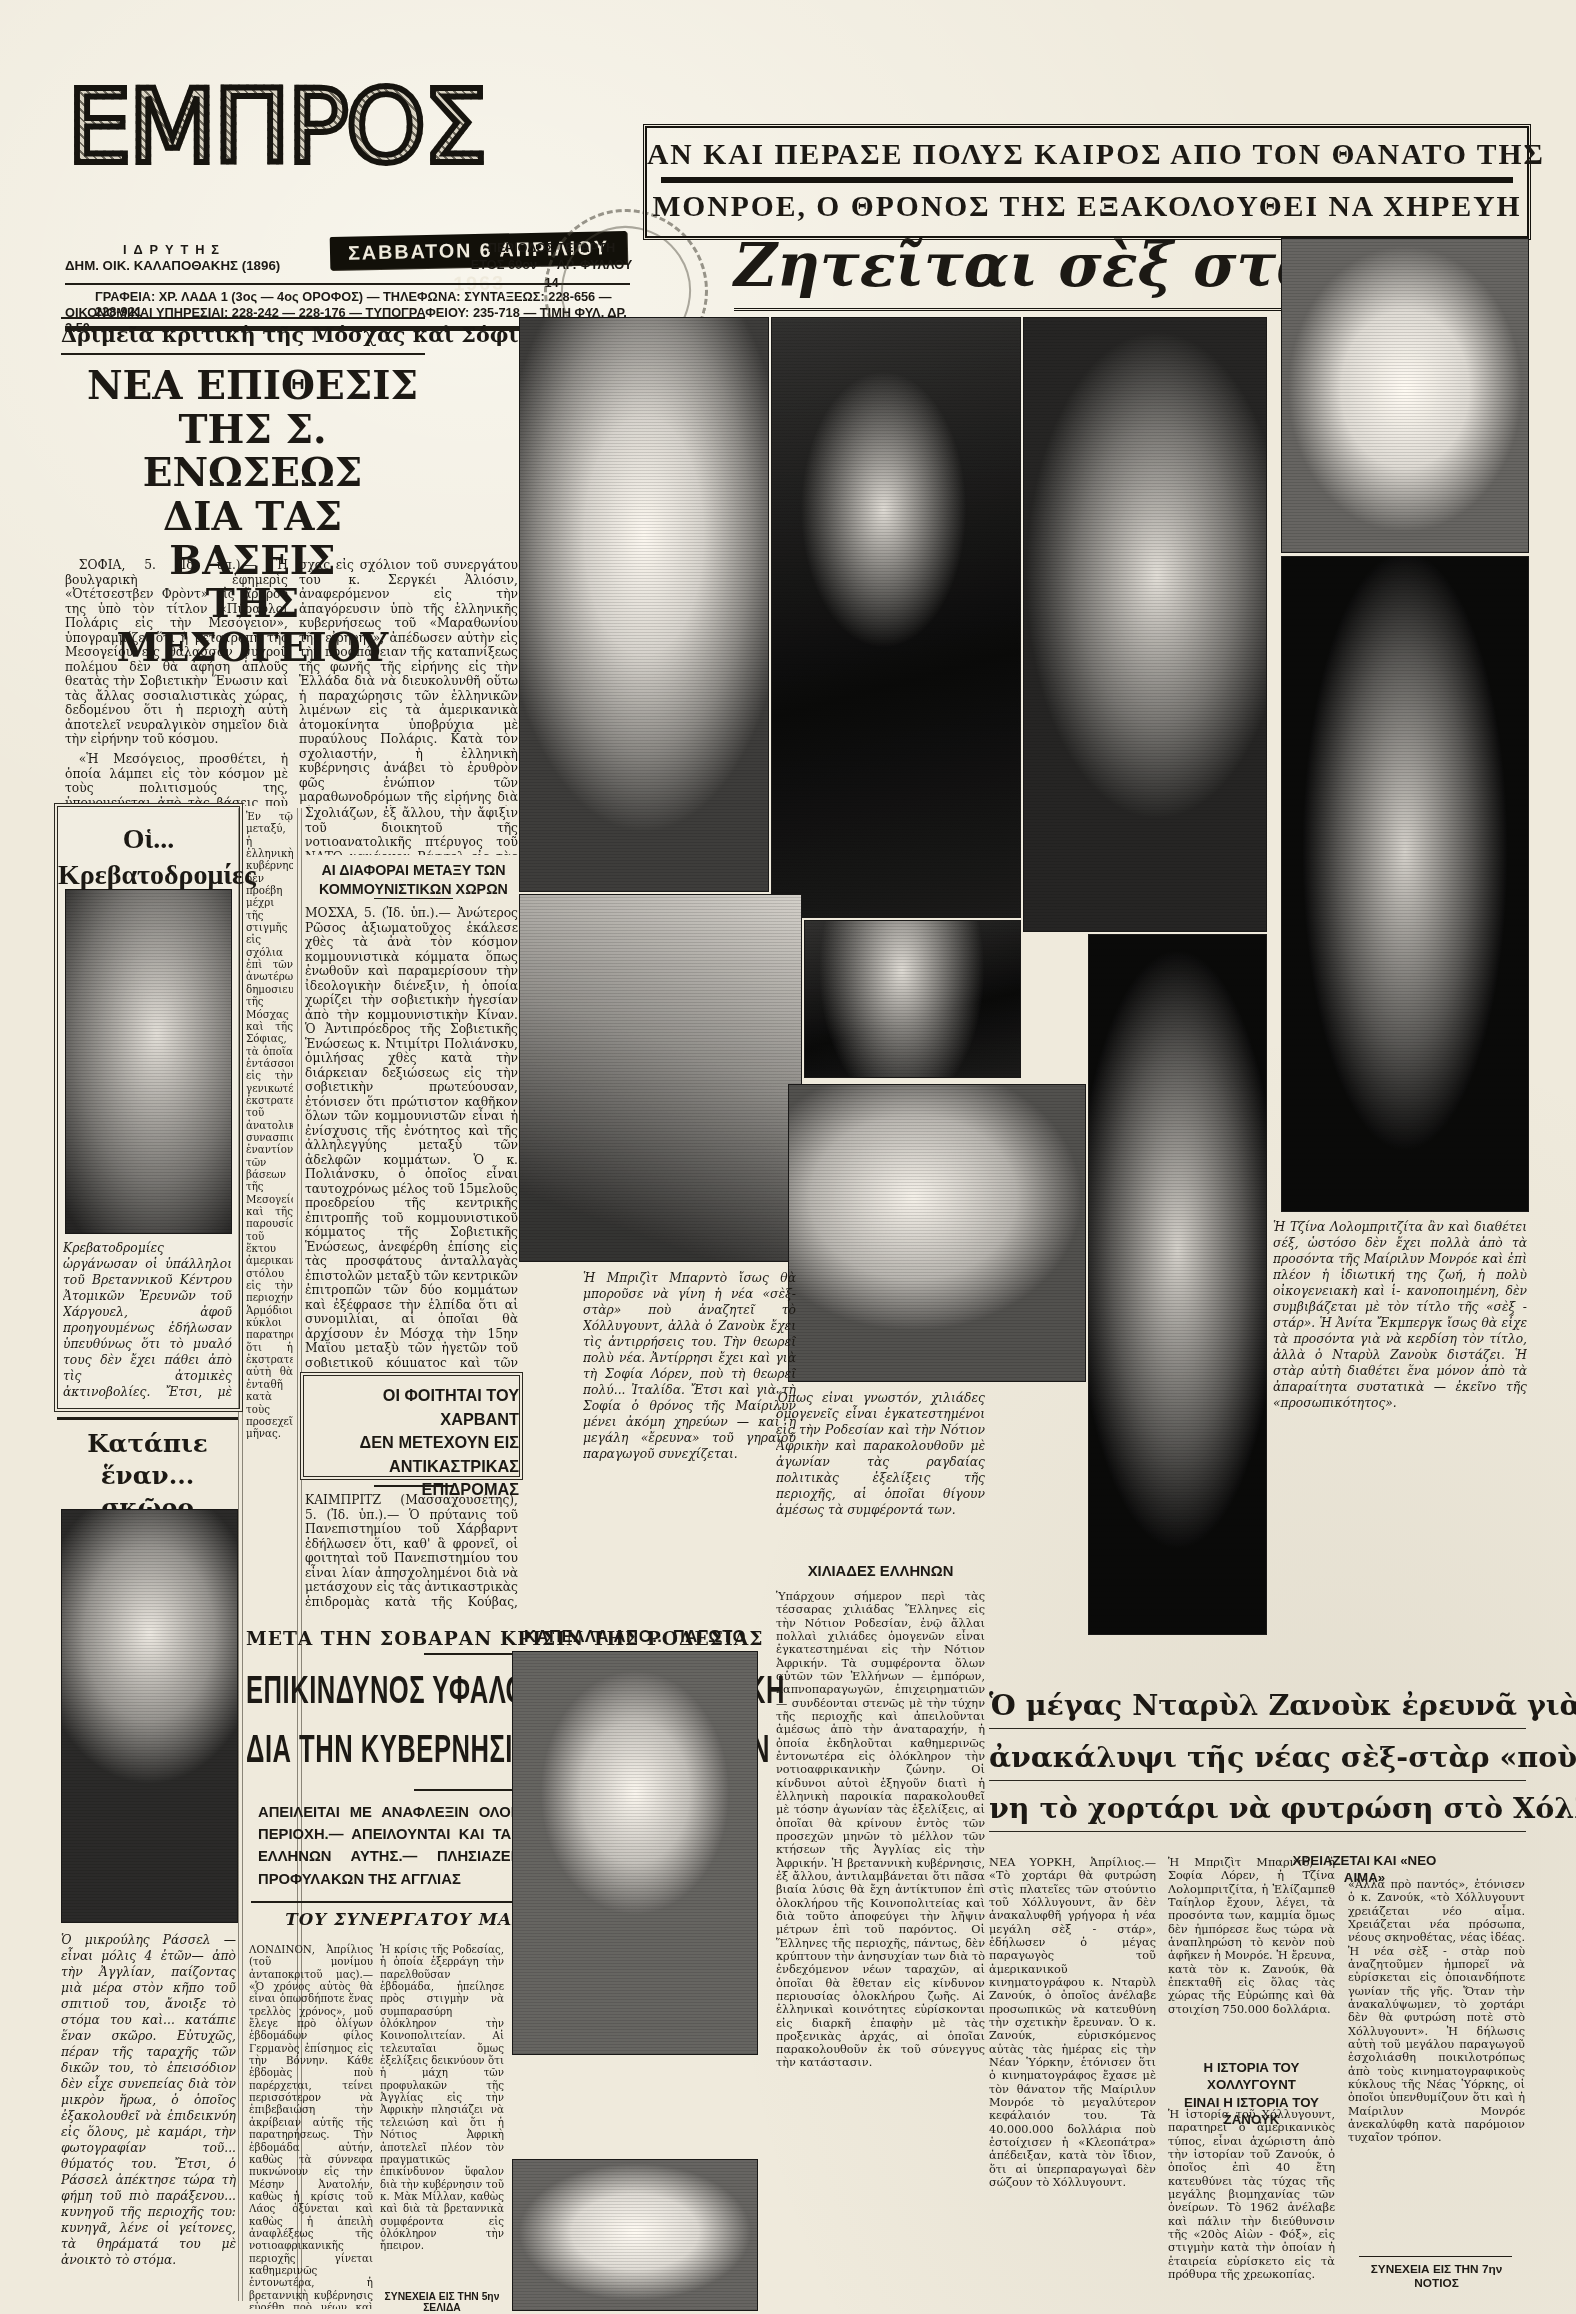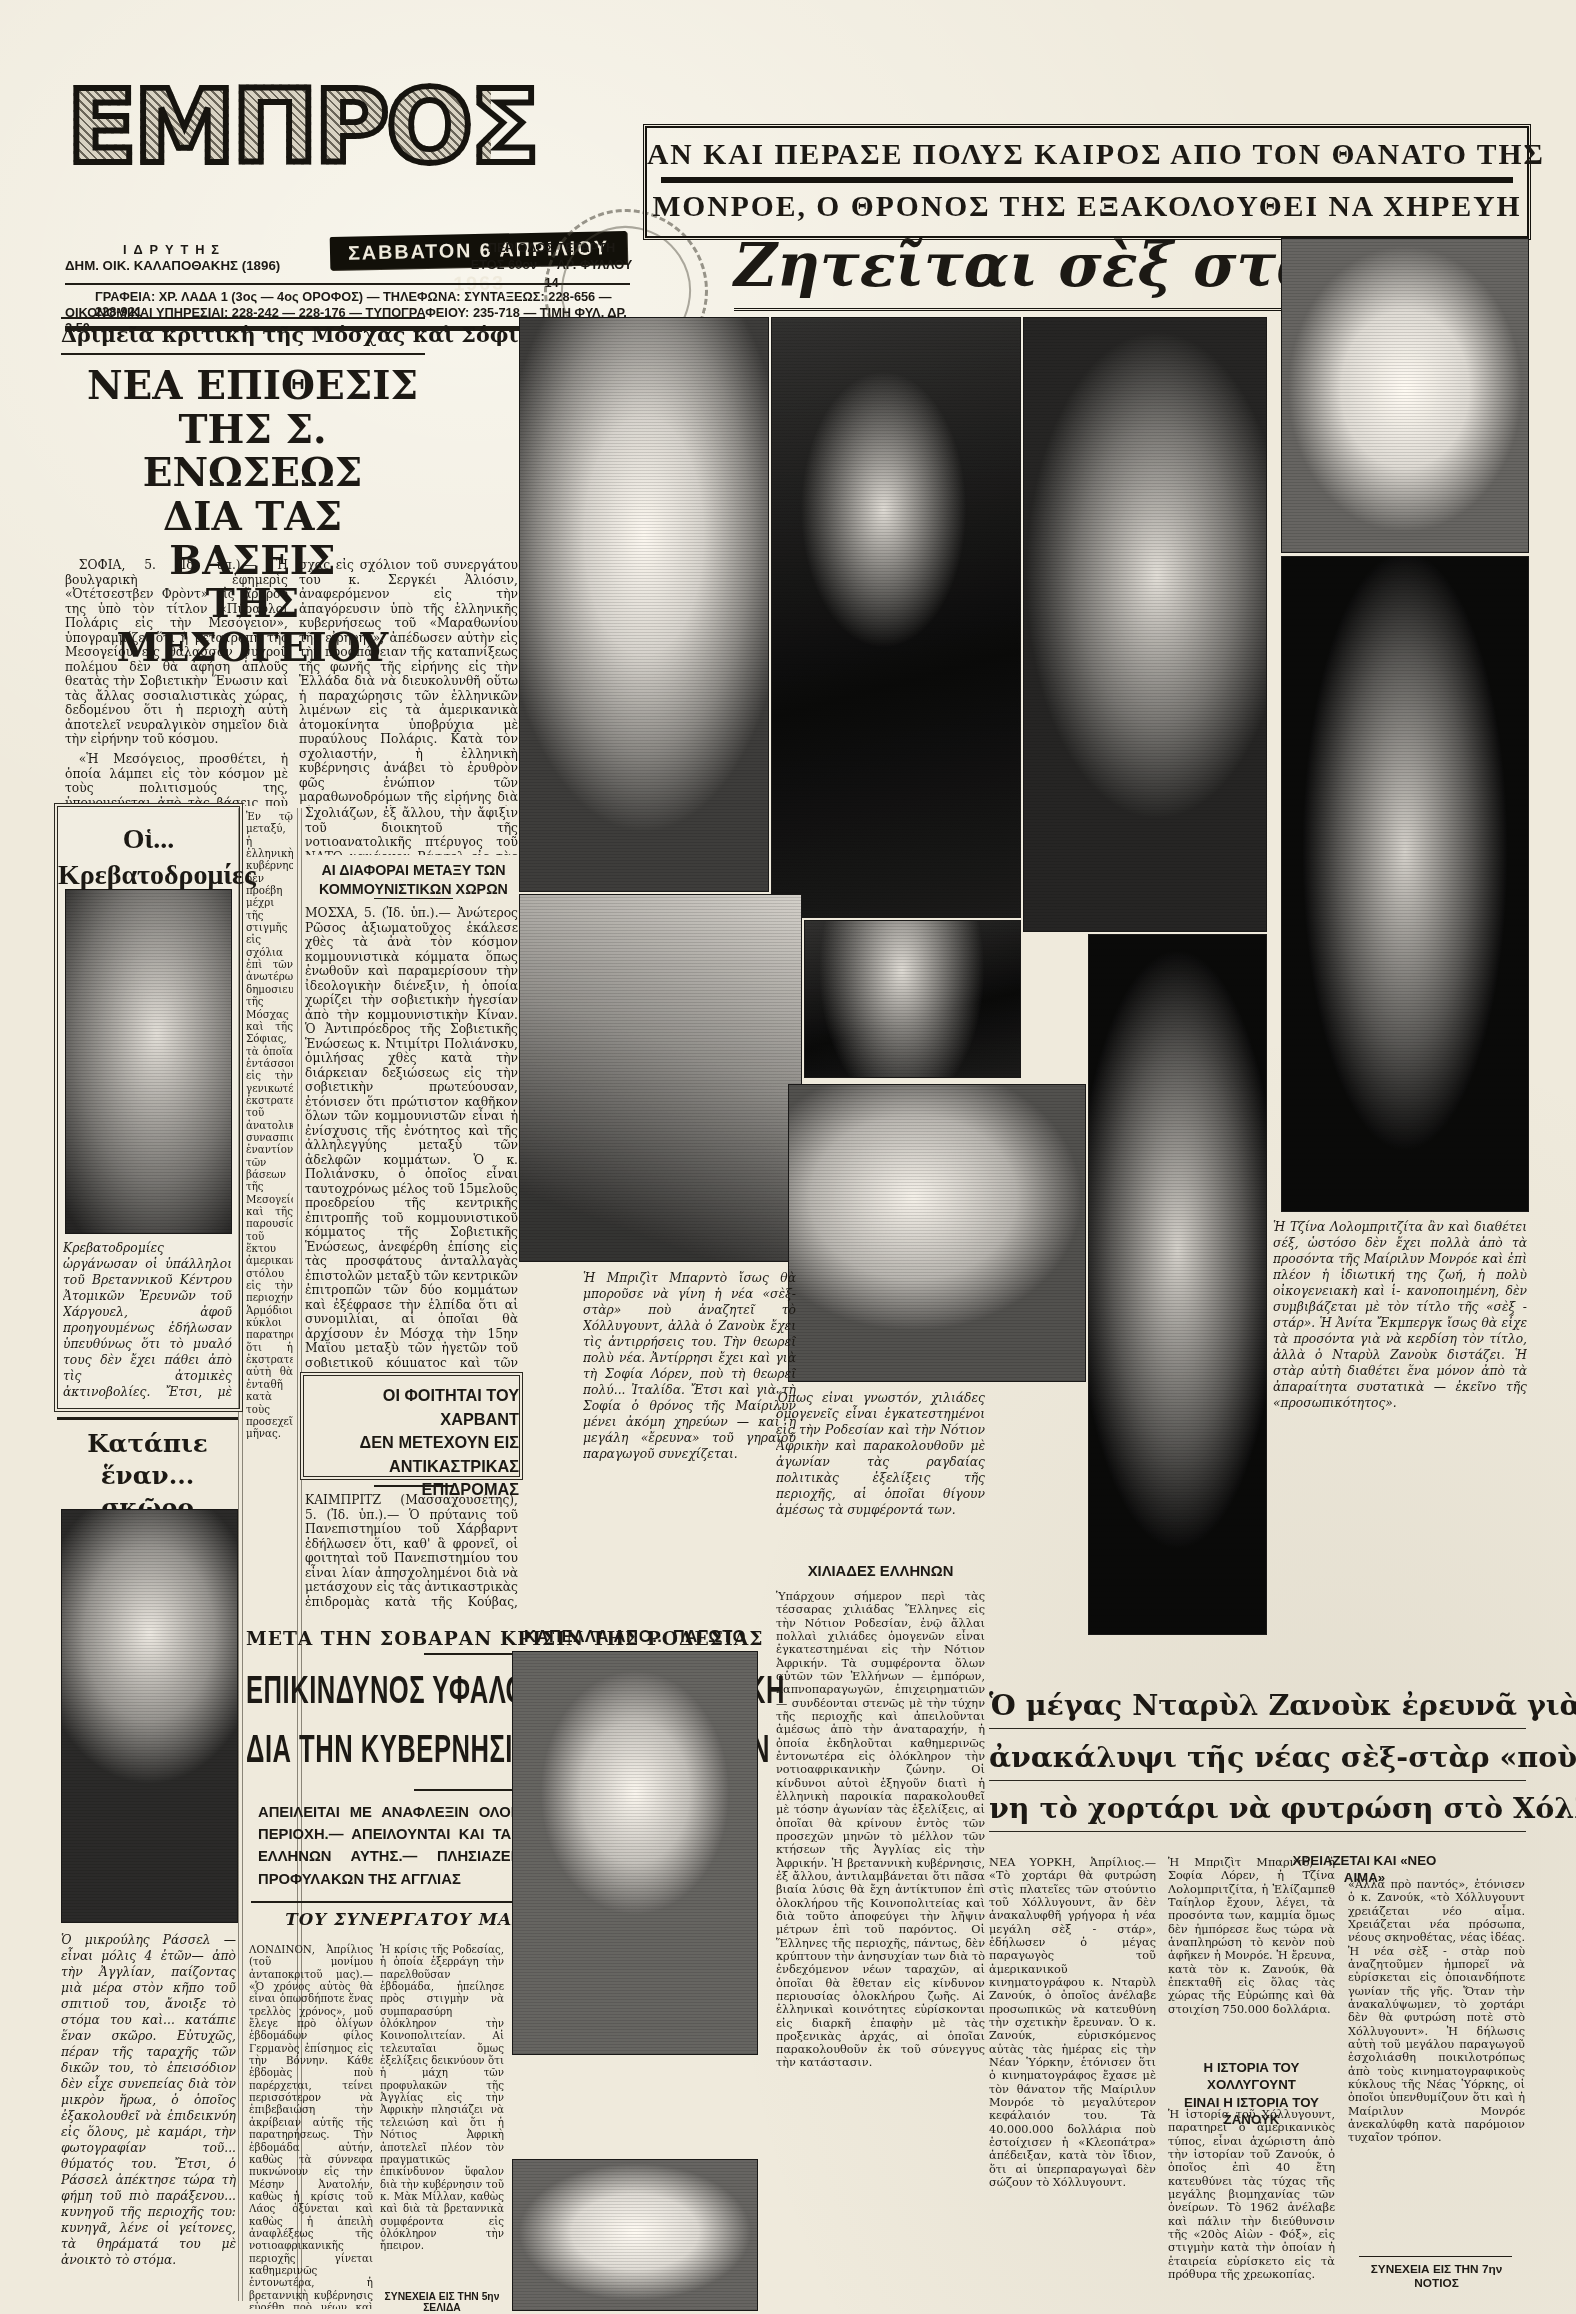--- a/index.html
+++ b/index.html
@@ -10,21 +10,21 @@
         font-family:"DejaVu Serif",serif;color:#1c1914;}
   .abs{position:absolute;}
   .rule{position:absolute;background:#201d16;}
   .dblv{position:absolute;width:3px;border-left:1px solid #555044;border-right:1px solid #555044;opacity:.65;}
   .body-txt{text-align:justify;font-size:12.3px;line-height:1.18;overflow:hidden;letter-spacing:0;}
   .tiny{font-size:10.3px;line-height:1.2;}
   .caption{font-style:italic;font-size:12.3px;line-height:1.3;text-align:justify;overflow:hidden;}
   .sans{font-family:"Liberation Sans","DejaVu Sans",sans-serif;}
   .serifhead{font-family:"DejaVu Serif",serif;font-weight:bold;}
   .center{text-align:center;}
-  .logo{font-family:"DejaVu Sans","Liberation Sans",sans-serif;font-weight:700;
+  .logo{font-family:"DejaVu Sans","Liberation Sans",sans-serif;font-weight:400;
         font-size:102px;letter-spacing:-3px;line-height:1.05;
         color:transparent;-webkit-text-stroke:5.9px #16140f;
         background:repeating-linear-gradient(45deg,#6b665a 0 2px,#d9d3c3 2px 5.9px);
         -webkit-background-clip:text;background-clip:text;}
   .datebox{background:#121009;color:#efeadc;font-family:"Liberation Sans",sans-serif;
            font-weight:bold;font-size:19.7px;letter-spacing:2px;text-align:center;
            line-height:33px;transform:rotate(-1.2deg);border-radius:2px;box-shadow:1px 1px 0 #3a362c;}
   .stamp{border:3px dashed #4a463a;border-radius:50%;opacity:.55;}
   .stamp-inner{border:2px solid #4a463a;border-radius:50%;opacity:.8;position:absolute;inset:13.8px;}
   .bannerbox{border:2px solid #16140f;box-shadow:0 0 0 1px #efeadc,0 0 0 2px #16140f;}

